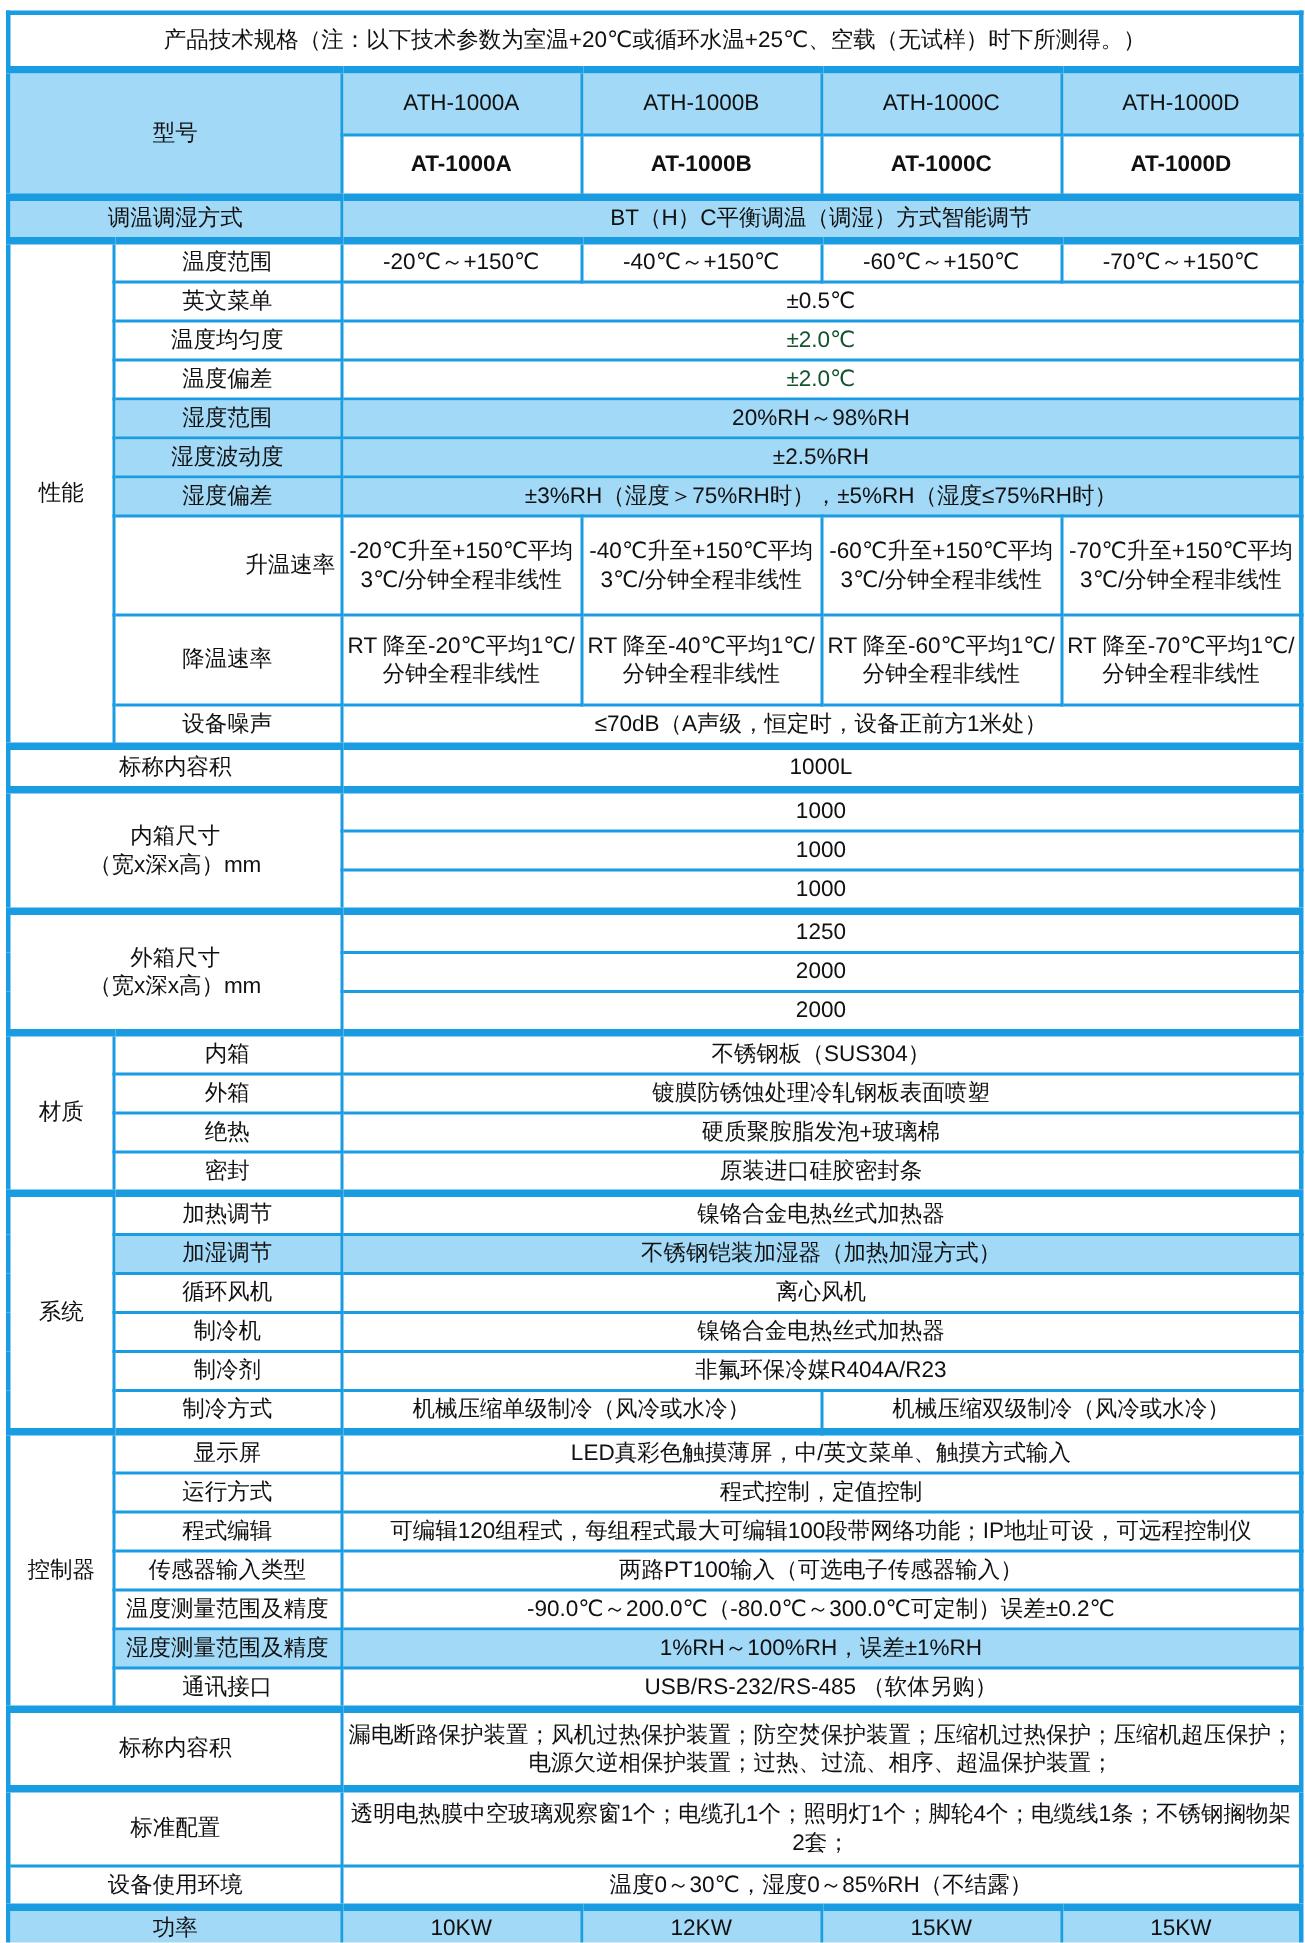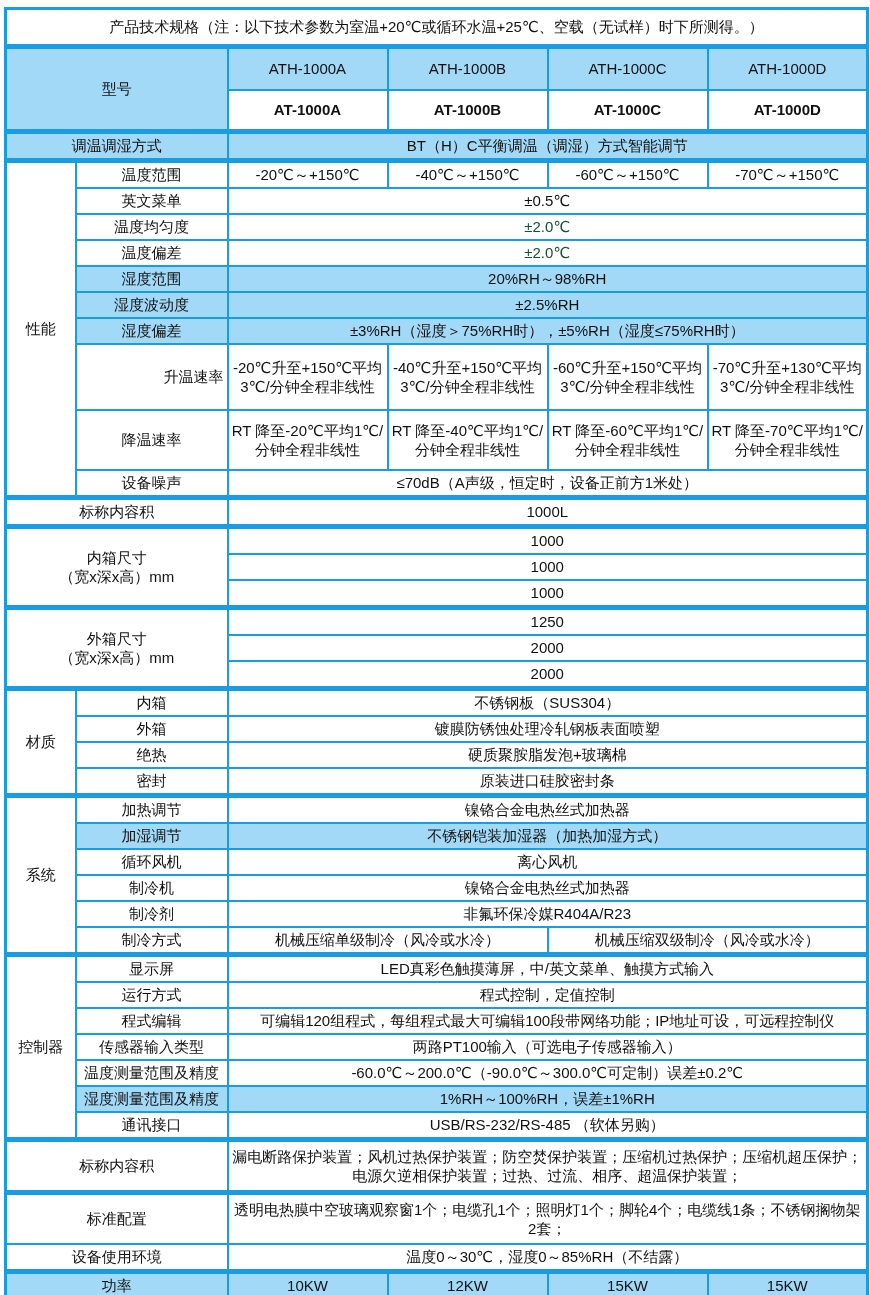--- a/index.html
+++ b/index.html
@@ -111,21 +111,21 @@
   </tr>
   <tr class="std">
     <td class="blue lbl">湿度偏差</td>
     <td colspan="4" class="blue">±3%RH（湿度＞75%RH时），±5%RH（湿度≤75%RH时）</td>
   </tr>
   <tr class="rate">
     <td class="lbl">升温速率</td>
     <td>-20℃升至+150℃平均3℃/分钟全程非线性</td>
     <td>-40℃升至+150℃平均3℃/分钟全程非线性</td>
     <td>-60℃升至+150℃平均3℃/分钟全程非线性</td>
-    <td>-70℃升至+130℃平均3℃/分钟全程非线性</td>
+    <td>-70℃升至+150℃平均3℃/分钟全程非线性</td>
   </tr>
   <tr class="cool">
     <td class="lbl">降温速率</td>
     <td>RT 降至-20℃平均1℃/分钟全程非线性</td>
     <td>RT 降至-40℃平均1℃/分钟全程非线性</td>
     <td>RT 降至-60℃平均1℃/分钟全程非线性</td>
     <td>RT 降至-70℃平均1℃/分钟全程非线性</td>
   </tr>
   <tr class="std">
     <td class="lbl">设备噪声</td>
@@ -218,21 +218,21 @@
   <tr class="std">
     <td class="lbl">程式编辑</td>
     <td colspan="4">可编辑120组程式，每组程式最大可编辑100段带网络功能；IP地址可设，可远程控制仪</td>
   </tr>
   <tr class="std">
     <td class="lbl">传感器输入类型</td>
     <td colspan="4">两路PT100输入（可选电子传感器输入）</td>
   </tr>
   <tr class="std">
     <td class="lbl">温度测量范围及精度</td>
-    <td colspan="4">-60.0℃～200.0℃（-90.0℃～300.0℃可定制）误差±0.2℃</td>
+    <td colspan="4">-90.0℃～200.0℃（-80.0℃～300.0℃可定制）误差±0.2℃</td>
   </tr>
   <tr class="std">
     <td class="blue lbl">湿度测量范围及精度</td>
     <td colspan="4" class="blue">1%RH～100%RH，误差±1%RH</td>
   </tr>
   <tr class="std">
     <td class="lbl">通讯接口</td>
     <td colspan="4">USB/RS-232/RS-485 （软体另购）</td>
   </tr>
 

